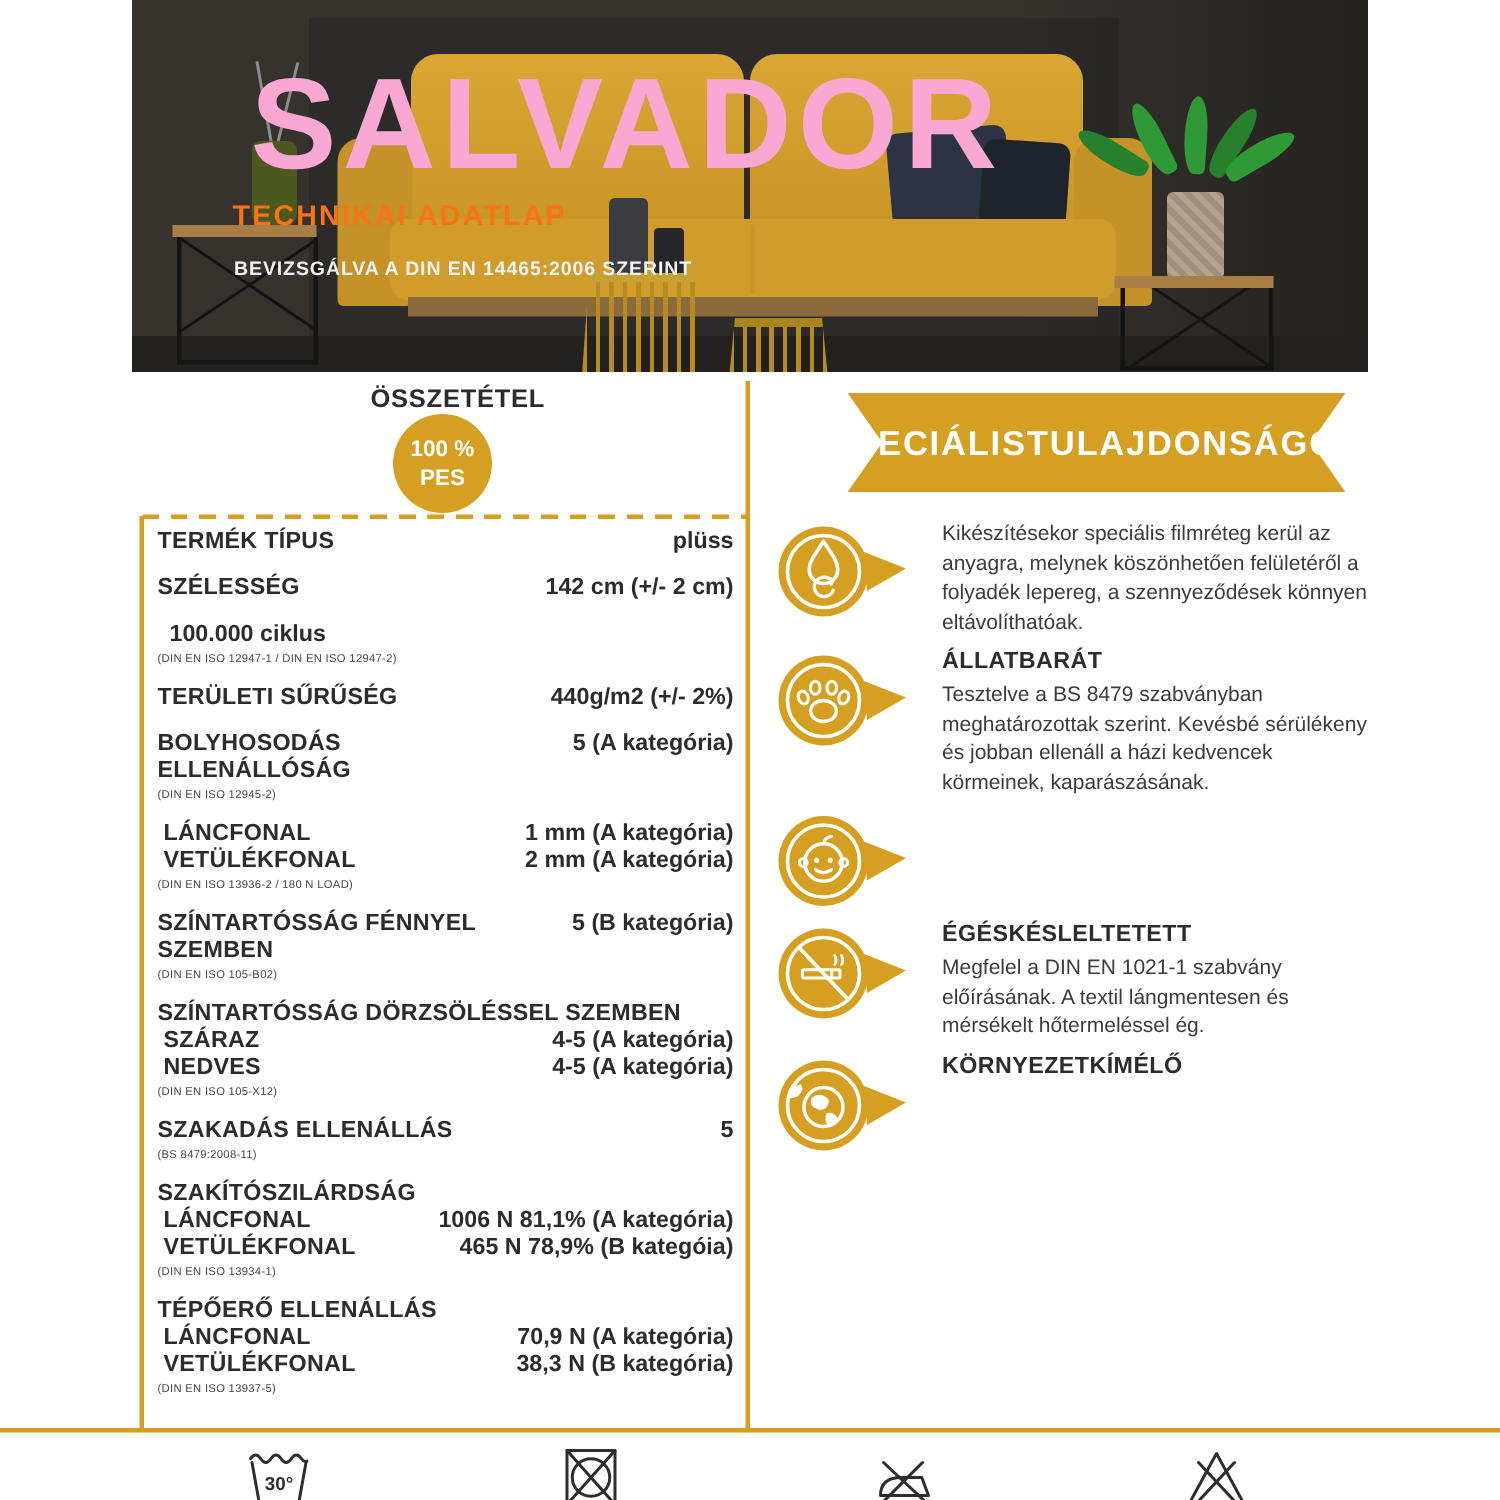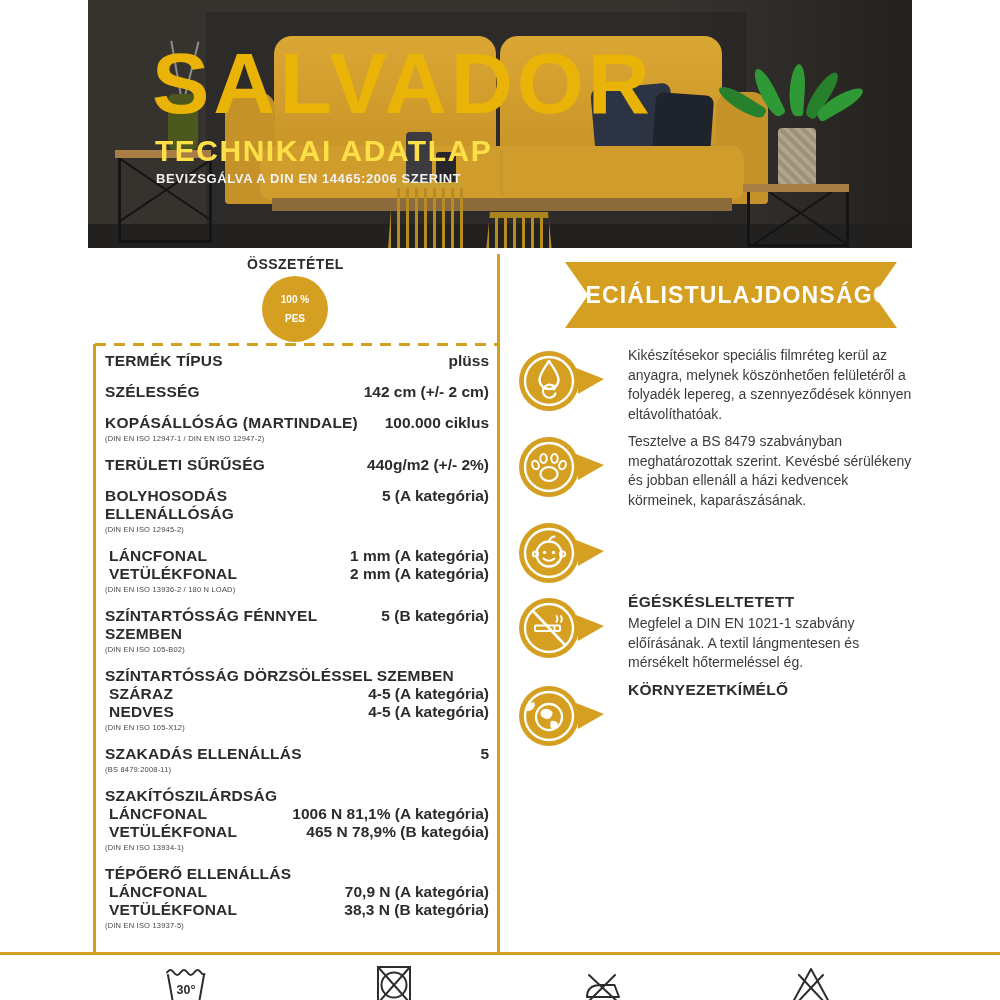--- a/index.html
+++ b/index.html
@@ -40,36 +40,36 @@
   .vase-d1{left:318px;top:132px;width:26px;height:52px;background:#3b3b40;border-radius:4px 4px 8px 8px;}
   .vase-d2{left:348px;top:152px;width:20px;height:34px;background:#26262b;border-radius:3px;}
   .vase-r{left:690px;top:128px;width:38px;height:58px;background:#b3a58d;border-radius:4px;
           background-image:repeating-linear-gradient(45deg,rgba(0,0,0,.12) 0 4px,transparent 4px 8px);}
   .leaf{width:15px;height:52px;background:#2f9a35;border-radius:50% 50% 4px 50%;transform-origin:50% 100%;top:64px;}
   .lf1{left:668px;transform:rotate(-58deg);background:#27812c;}
   .lf2{left:684px;transform:rotate(-26deg);}
   .lf3{left:700px;transform:rotate(4deg);}
   .lf4{left:712px;transform:rotate(34deg);background:#27812c;}
   .lf5{left:722px;transform:rotate(60deg);}
-  .hero-title{left:64px;top:40px;color:#eab308;font-size:86px;font-weight:900;letter-spacing:4px;line-height:1;}
-  .hero-sub{left:67px;top:134px;color:#fde047;font-size:30px;font-weight:800;letter-spacing:1.5px;}
+  .hero-title{left:79px;top:40px;color:#f9a8d4;font-size:86px;font-weight:900;letter-spacing:4px;line-height:1;}
+  .hero-sub{left:67px;top:134px;color:#f97316;font-size:19px;font-weight:800;letter-spacing:1.5px;}
   .hero-note{left:68px;top:171px;color:#f2f2f2;font-size:13px;font-weight:700;letter-spacing:.6px;}
 
   
   .vline-center{position:absolute;left:497px;top:254px;width:3px;height:699px;background:var(--accent);}
   .vline-left{position:absolute;left:93px;top:344px;width:3px;height:609px;background:var(--accent);}
   .dash-h{position:absolute;left:95px;top:343px;width:403px;height:3px;
           background:repeating-linear-gradient(90deg,var(--accent) 0 11px,transparent 11px 19px);}
   .hline-bottom{position:absolute;left:0;top:952px;width:1000px;height:3px;background:var(--accent);}
 
   
-  .comp-heading{position:absolute;left:247px;top:256px;font-size:14px;font-weight:800;letter-spacing:.5px;}
+  .comp-heading{position:absolute;left:247px;top:256px;font-size:17px;font-weight:800;letter-spacing:.5px;}
   .comp-circle{position:absolute;left:262px;top:276px;width:66px;height:66px;border-radius:50%;
                background:var(--accent);color:#fff;display:flex;flex-direction:column;
-               align-items:center;justify-content:center;font-weight:800;font-size:10px;line-height:19px;}
+               align-items:center;justify-content:center;font-weight:800;font-size:15px;line-height:19px;}
 
   
   .specs{position:absolute;left:105px;top:352px;width:384px;}
   .spec-group{margin-bottom:13px;}
   .spec-line{display:flex;justify-content:space-between;align-items:flex-start;}
   .spec-label{font-weight:bold;font-size:15.5px;line-height:18px;letter-spacing:.2px;white-space:pre-line;}
   .spec-line.sub .spec-label{padding-left:4px;}
   .spec-value{font-weight:bold;font-size:15.5px;line-height:18px;white-space:nowrap;padding-left:8px;}
   .spec-standard{font-size:7.5px;color:#474747;margin-top:2px;letter-spacing:.2px;}
 
@@ -156,21 +156,20 @@
         </div>
       </div>
       <div class="spec-group">
         <div class="spec-line">
           <div class="spec-label">SZÉLESSÉG</div>
           <div class="spec-value">142 cm (+/- 2 cm)</div>
         </div>
       </div>
       <div class="spec-group">
         <div class="spec-line">
-          <div class="spec-label">KOPÁSÁLLÓSÁG (MARTINDALE)</div>
           <div class="spec-value">100.000 ciklus</div>
         </div>
         <div class="spec-standard">(DIN EN ISO 12947-1  /  DIN EN ISO 12947-2)</div>
       </div>
       <div class="spec-group">
         <div class="spec-line">
           <div class="spec-label">TERÜLETI SŰRŰSÉG</div>
           <div class="spec-value">440g/m2 (+/- 2%)</div>
         </div>
       </div>
@@ -280,20 +279,21 @@
               <path d="M58,19 L86,30 L60,45 Z" fill="currentColor"></path>
               <circle cx="31" cy="32" r="24" fill="none" stroke="#fff" stroke-width="2.4"></circle>
               <ellipse cx="31" cy="39" rx="8.6" ry="7" fill="none" stroke="#fff" stroke-width="2.2"></ellipse>
               <ellipse cx="17.5" cy="30" rx="3.2" ry="4.4" fill="none" stroke="#fff" stroke-width="2" transform="rotate(-20 17.5 30)"></ellipse>
               <ellipse cx="25.5" cy="23.5" rx="3.2" ry="4.4" fill="none" stroke="#fff" stroke-width="2"></ellipse>
               <ellipse cx="36.5" cy="23.5" rx="3.2" ry="4.4" fill="none" stroke="#fff" stroke-width="2"></ellipse>
               <ellipse cx="44.5" cy="30" rx="3.2" ry="4.4" fill="none" stroke="#fff" stroke-width="2" transform="rotate(20 44.5 30)"></ellipse>
             </svg>
           </div>
           <div class="feature-body">
+            <div class="feature-title">ÁLLATBARÁT</div>
             <div class="feature-text">Tesztelve a BS 8479 szabványban meghatározottak szerint. Kevésbé sérülékeny és jobban ellenáll a házi kedvencek körmeinek, kaparászásának.</div>
           </div>
         </div>
         <div class="feature">
           <div class="feature-icon">
             <svg viewBox="0 0 92 64">
               <circle cx="31" cy="32" r="30" fill="currentColor"></circle>
               <path d="M58,19 L86,30 L60,45 Z" fill="currentColor"></path>
               <circle cx="31" cy="32" r="24" fill="none" stroke="#fff" stroke-width="2.4"></circle>
               <circle cx="31" cy="33" r="12.5" fill="none" stroke="#fff" stroke-width="2.3"></circle>

